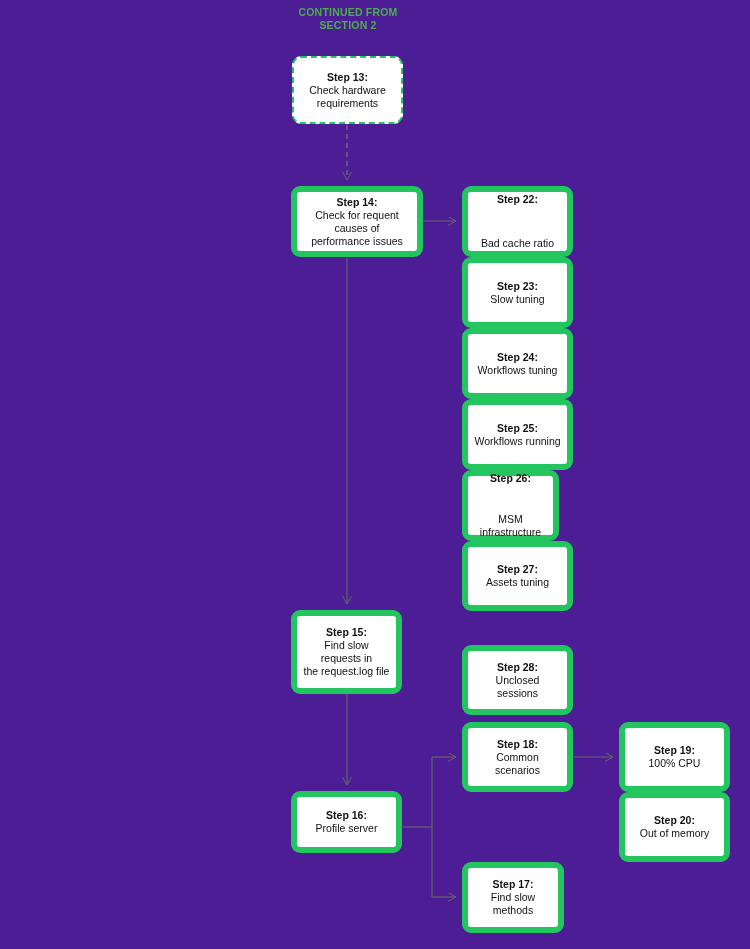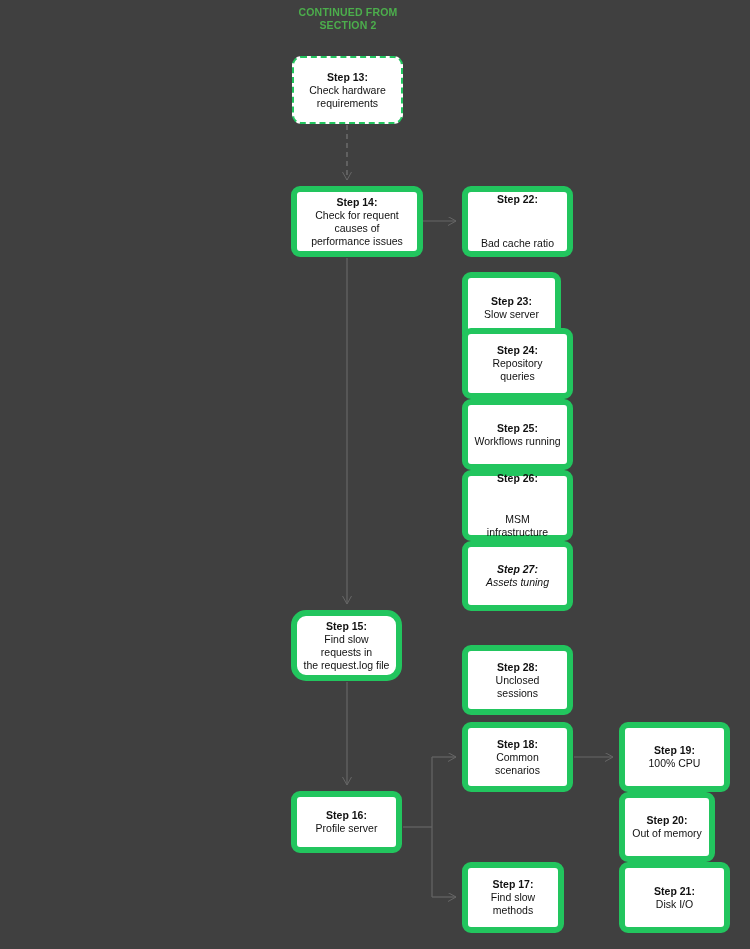--- a/index.html
+++ b/index.html
@@ -1,19 +1,19 @@
 <!DOCTYPE html>
 <html><head>
 <meta charset="utf-8">
 <style>
   html,body{margin:0;padding:0;background:#ffffff;}
   #canvas{
     position:relative;
     width:750px;height:949px;
-    background:#404040;
+    background:#4c1d95;
     font-family:"Liberation Sans","DejaVu Sans",sans-serif;
     overflow:hidden;
   }
   #connector-layer{position:absolute;left:0;top:0;width:750px;height:949px;}
   .page-header{
     position:absolute;left:267px;top:6px;width:162px;
     text-align:center;color:#4cae4c;font-weight:bold;
     font-size:10.5px;line-height:13px;letter-spacing:.2px;
   }
   .node{
@@ -21,33 +21,33 @@
     border:6px solid #22c55e;border-radius:9px;background:#ffffff;
     display:flex;flex-direction:column;align-items:center;justify-content:center;
     text-align:center;padding:4px 6px;
   }
   .node.dashed{border-style:dashed;border-width:2px;}
   .node .title{font-weight:bold;font-size:10.5px;line-height:13px;color:#111;}
   .node .body{font-size:10.5px;line-height:13px;color:#111;white-space:pre-line;text-align:center;}
   
   #n13{left:292px;top:56px;width:111px;height:68px;}
   #n14{left:291px;top:186px;width:132px;height:71px;}
-  #n15{left:291px;top:610px;width:111px;height:71px;border-radius:15px;}
+  #n15{left:291px;top:610px;width:111px;height:84px;}
   #n16{left:291px;top:791px;width:111px;height:62px;}
   #n22{left:462px;top:186px;width:111px;height:71px;gap:31px;}
-  #n23{left:462px;top:272px;width:99px;height:71px;}
+  #n23{left:462px;top:257px;width:111px;height:71px;}
   #n24{left:462px;top:328px;width:111px;height:71px;}
   #n25{left:462px;top:399px;width:111px;height:71px;}
-  #n26{left:462px;top:470px;width:111px;height:71px;gap:28px;}
-  #n27{left:462px;top:541px;width:111px;height:70px;font-style:italic;}
+  #n26{left:462px;top:470px;width:97px;height:71px;gap:28px;}
+  #n27{left:462px;top:541px;width:111px;height:70px;}
   #n28{left:462px;top:645px;width:111px;height:70px;}
   #n18{left:462px;top:722px;width:111px;height:70px;}
   #n17{left:462px;top:862px;width:102px;height:71px;}
   #n19{left:619px;top:722px;width:111px;height:70px;}
-  #n20{left:619px;top:792px;width:96px;height:70px;}
+  #n20{left:619px;top:792px;width:111px;height:70px;}
   #n21{left:619px;top:862px;width:111px;height:71px;}
 </style>
 </head>
 <body>
 
 <div id="canvas">
 
   <svg id="connector-layer" viewBox="0 0 750 949" xmlns="http://www.w3.org/2000/svg">
     <defs>
       <marker id="arrow" markerWidth="11" markerHeight="10" refX="8" refY="4.5" orient="auto" markerUnits="userSpaceOnUse">
@@ -94,26 +94,26 @@
     <div class="body">Profile server</div>
   </div>
 
   <div id="n22" class="node">
     <div class="title">Step 22:</div>
     <div class="body">Bad cache ratio</div>
   </div>
 
   <div id="n23" class="node">
     <div class="title">Step 23:</div>
-    <div class="body">Slow server</div>
+    <div class="body">Slow tuning</div>
   </div>
 
   <div id="n24" class="node">
     <div class="title">Step 24:</div>
-    <div class="body">Repository queries</div>
+    <div class="body">Workflows tuning</div>
   </div>
 
   <div id="n25" class="node">
     <div class="title">Step 25:</div>
     <div class="body">Workflows running</div>
   </div>
 
   <div id="n26" class="node">
     <div class="title">Step 26:</div>
     <div class="body">MSM infrastructure</div>
@@ -142,18 +142,14 @@
   <div id="n19" class="node">
     <div class="title">Step 19:</div>
     <div class="body">100% CPU</div>
   </div>
 
   <div id="n20" class="node">
     <div class="title">Step 20:</div>
     <div class="body">Out of memory</div>
   </div>
 
-  <div id="n21" class="node">
-    <div class="title">Step 21:</div>
-    <div class="body">Disk I/O</div>
-  </div>
 
 </div>
 
 </body></html>

